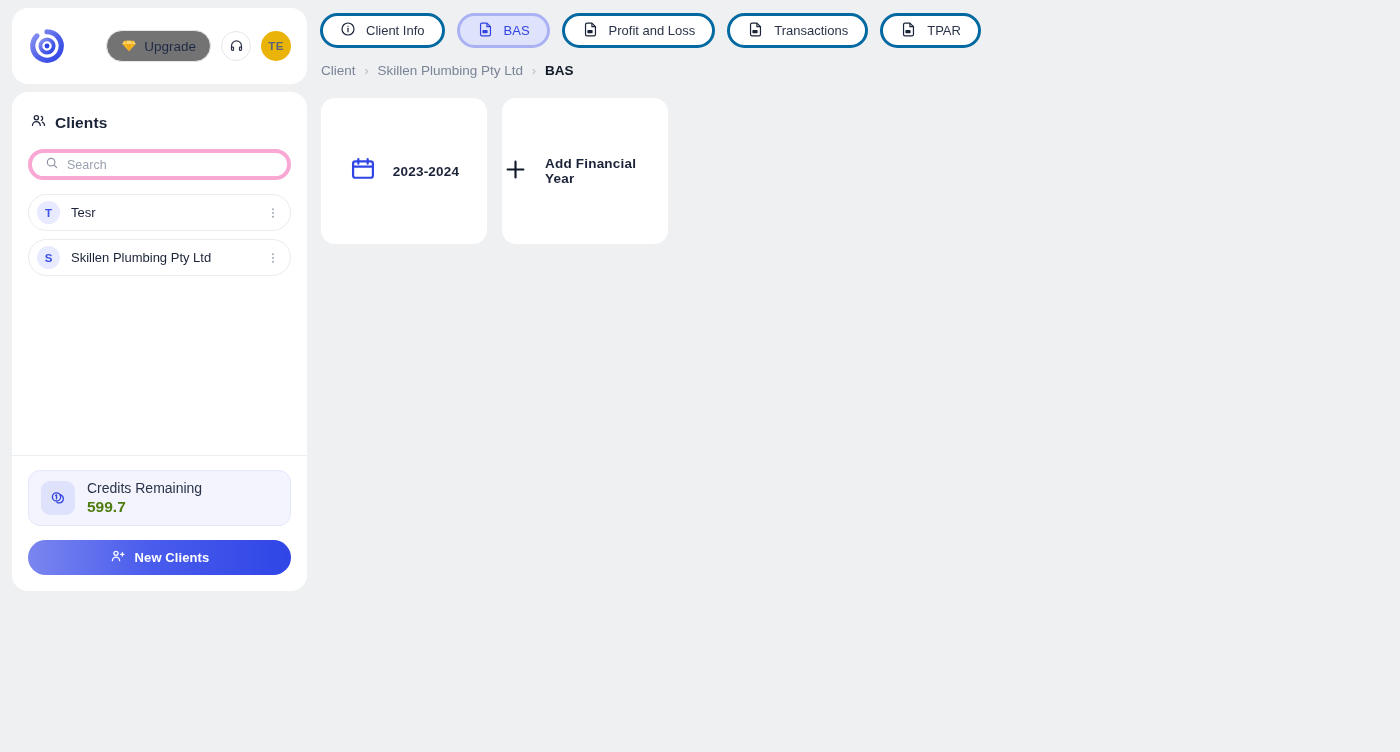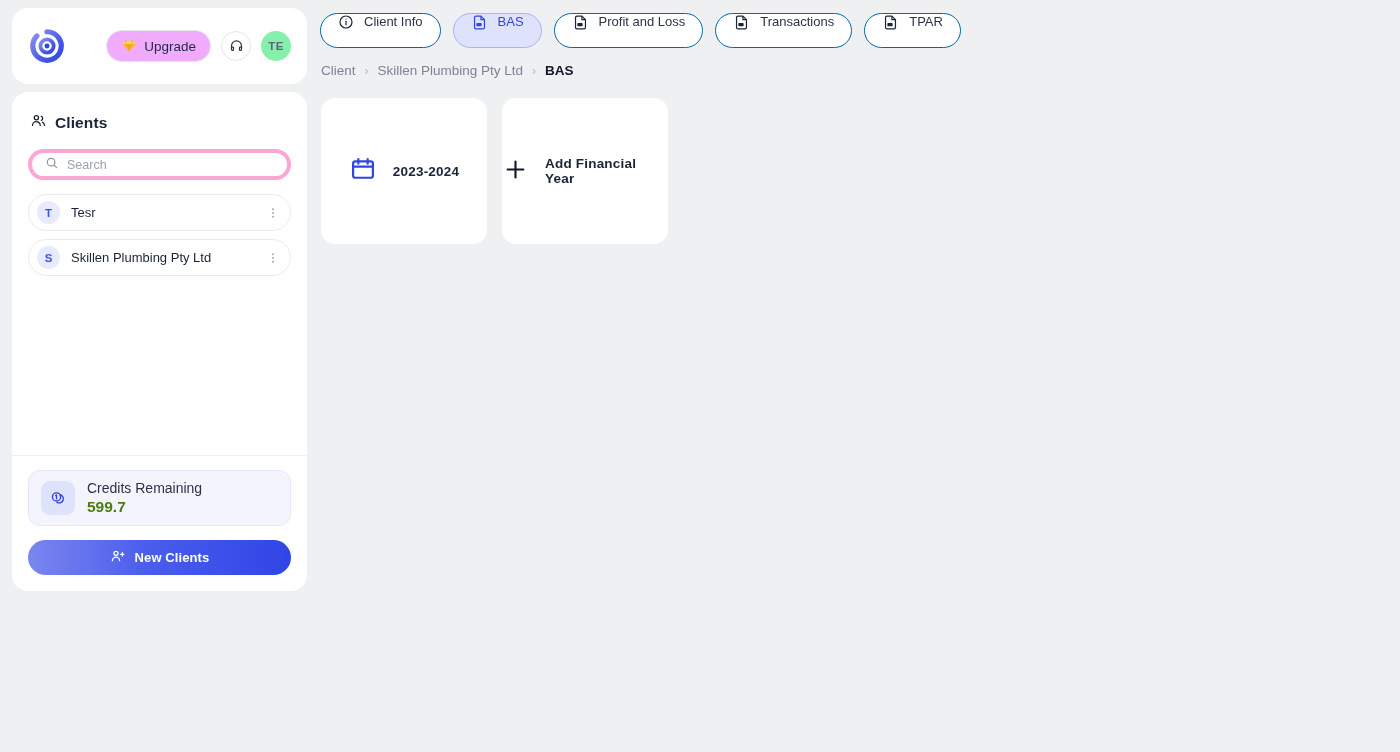--- a/index.html
+++ b/index.html
@@ -25,35 +25,35 @@
     align-items: center;
     padding: 0 16px;
     gap: 10px;
   }
   .logo { width: 38px; height: 38px; flex: 0 0 38px; }
   .topbar-spacer { flex: 1 1 auto; }
   .upgrade-btn {
     display: inline-flex; align-items: center; gap: 7px;
     height: 32px; padding: 0 14px;
     border: 1px solid #e4e6ea; border-radius: 999px;
-    background: #f0abfc; cursor: pointer;
+    background: #737373; cursor: pointer;
     font-size: 13.5px; color: #1f2a44; font-weight: 500;
     white-space: nowrap;
   }
   .gem-icon { width: 16px; height: 16px; display: block; }
   .icon-circle {
     width: 30px; height: 30px; flex: 0 0 30px;
     border: 1px solid #e4e6ea; border-radius: 50%;
     background: #fff; display: flex; align-items: center; justify-content: center;
     cursor: pointer;
   }
   .avatar-te {
     width: 30px; height: 30px; flex: 0 0 30px;
     border-radius: 50%;
-    background: #86efac;
+    background: #eab308;
     color: #5b6478;
     font-size: 11.5px; font-weight: 600; letter-spacing: .4px;
     display: flex; align-items: center; justify-content: center;
     cursor: pointer;
   }
 
   
   .sidebar {
     margin-top: 8px;
     height: 499px;
@@ -132,23 +132,23 @@
   }
 
   
   .main { position: absolute; left: 320px; top: 0; right: 0; bottom: 0; }
   .tabs {
     display: flex; align-items: center; gap: 12px;
     padding: 13px 0 0 0;
   }
   .tab {
     height: 35px; padding: 0 17px;
-    border-radius: 999px; border: 1px solid #0369a1;
+    border-radius: 999px; border: 3px solid #0369a1;
     background: #fff; color: #2b3348;
-    display: inline-flex; align-items: flex-start; gap: 10px;
+    display: inline-flex; align-items: center; gap: 10px;
     font-size: 13px; cursor: pointer; white-space: nowrap;
   }
   .tab.active {
     background: #dfe2fb; border-color: #aab2f4; color: #3243e0; font-weight: 500;
   }
   .breadcrumb {
     display: flex; align-items: center; gap: 9px;
     padding: 15px 0 0 1px;
     font-size: 13.5px; color: #7b8496; text-align: center;
   }

